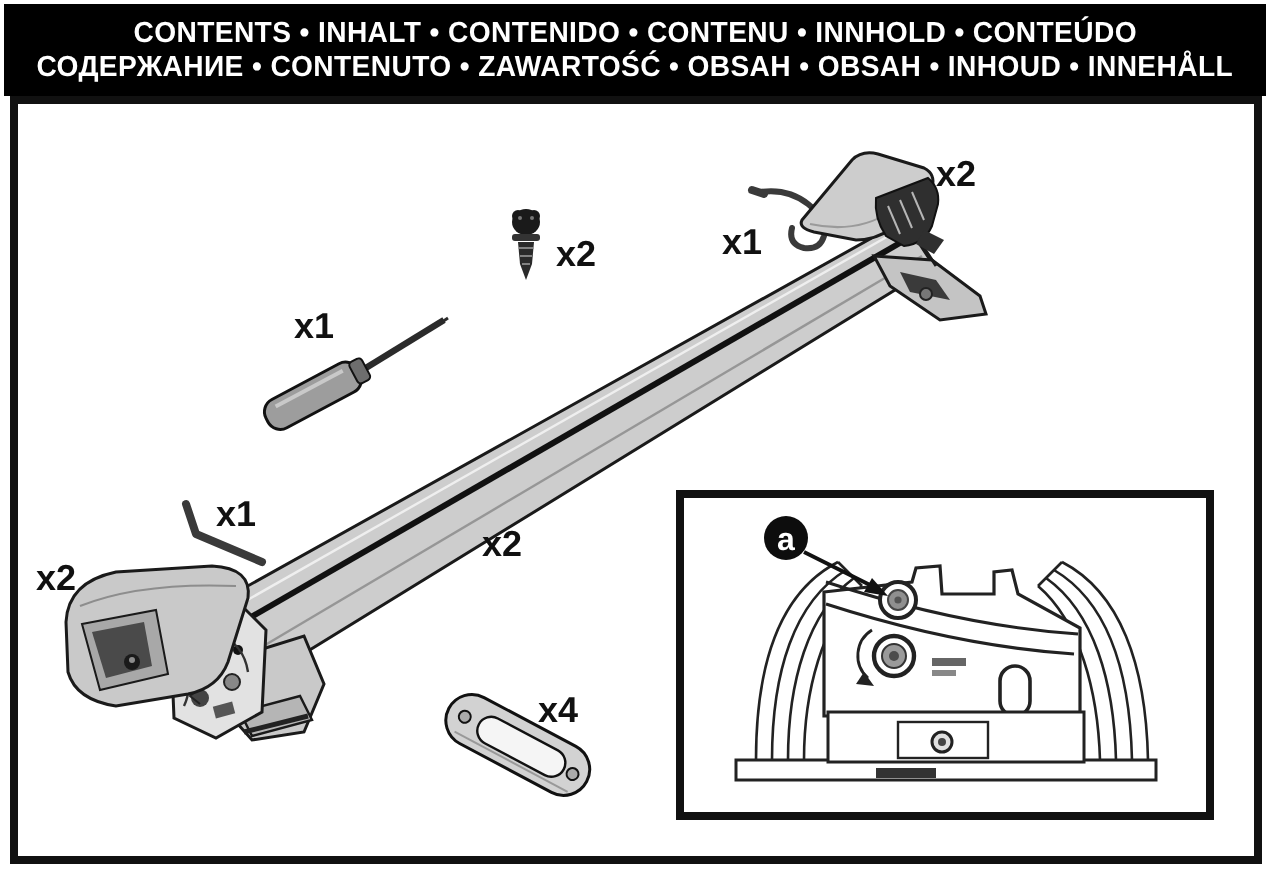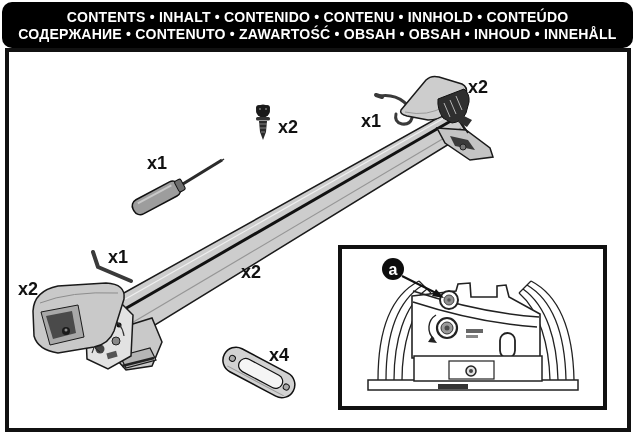--- a/index.html
+++ b/index.html
@@ -1,20 +1,20 @@
 <!DOCTYPE html>
 <html><head>
 <meta charset="utf-8">
 <style>
   html,body{margin:0;padding:0;background:#fff;}
   body{width:635px;height:438px;position:relative;overflow:hidden;
        font-family:"Liberation Sans",sans-serif;}
   .header{position:absolute;left:2px;top:2px;width:631px;height:46px;
           background:#000;color:#fff;display:flex;flex-direction:column;
-          align-items:center;justify-content:center;gap:1px;border-radius:10px;}
+          align-items:center;justify-content:center;gap:1px;}
   .header .hline{font-weight:bold;font-size:14.5px;letter-spacing:0.2px;
           white-space:nowrap;transform:scaleX(0.97);}
   .content-box{position:absolute;left:5px;top:48px;width:618px;height:376px;
           border:4px solid #111;background:#fff;}
   svg.art{position:absolute;left:0;top:0;}
   .qty{font-family:"Liberation Sans",sans-serif;font-weight:bold;
        font-size:18px;fill:#111;}
   .callout-letter{font-family:"Liberation Sans",sans-serif;font-weight:bold;
        font-size:16px;fill:#fff;}
 </style>

